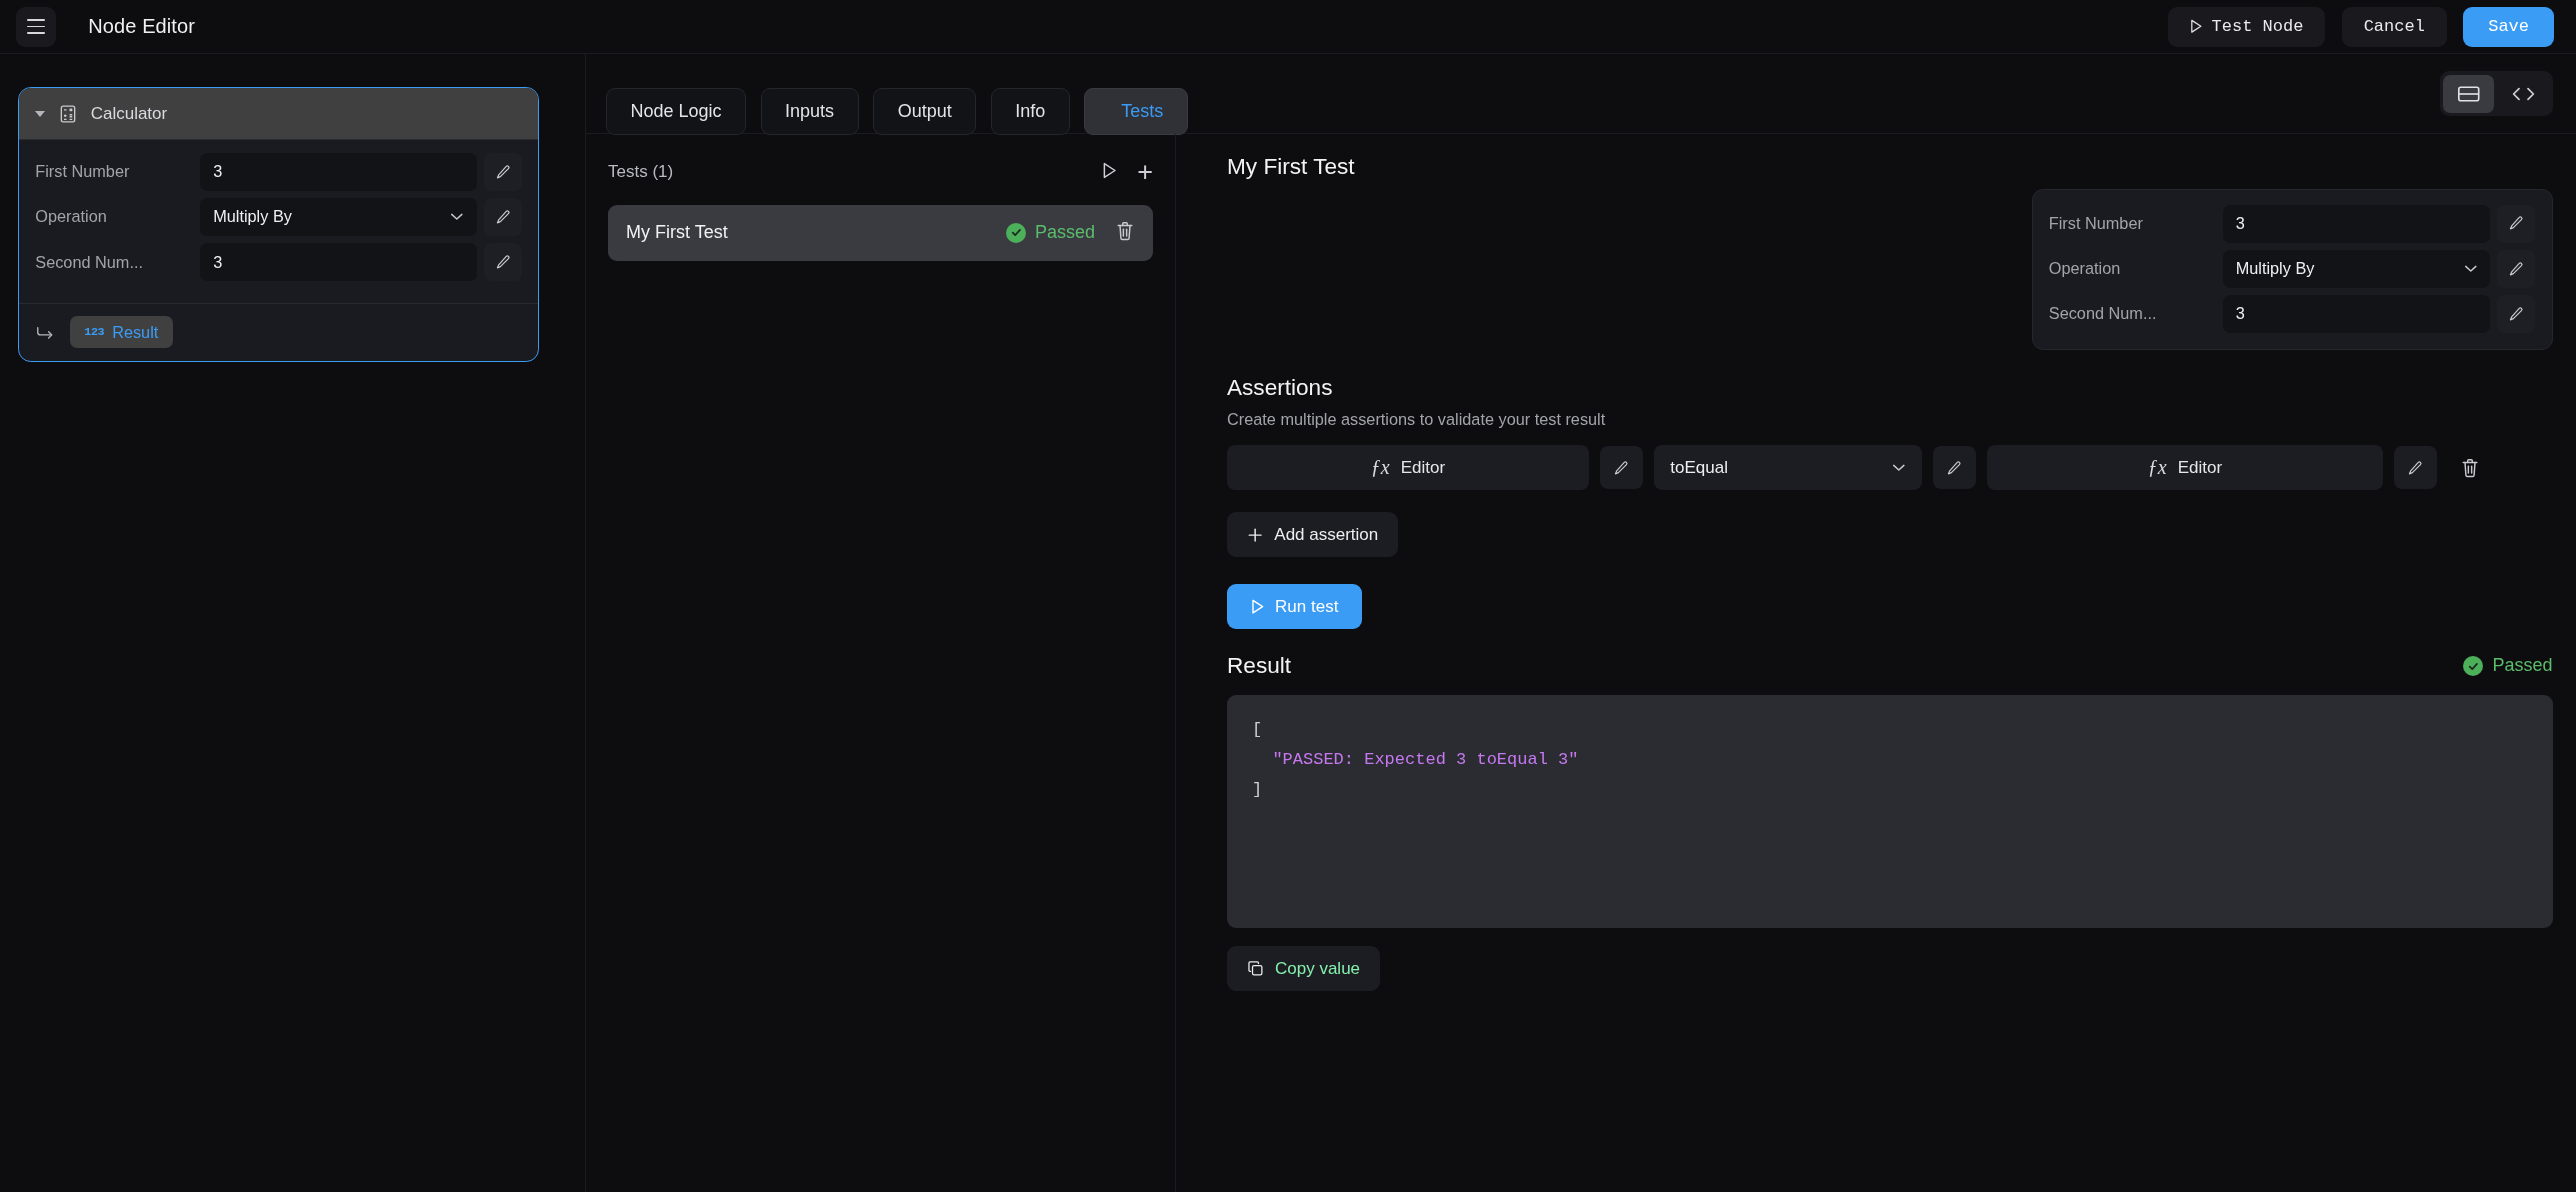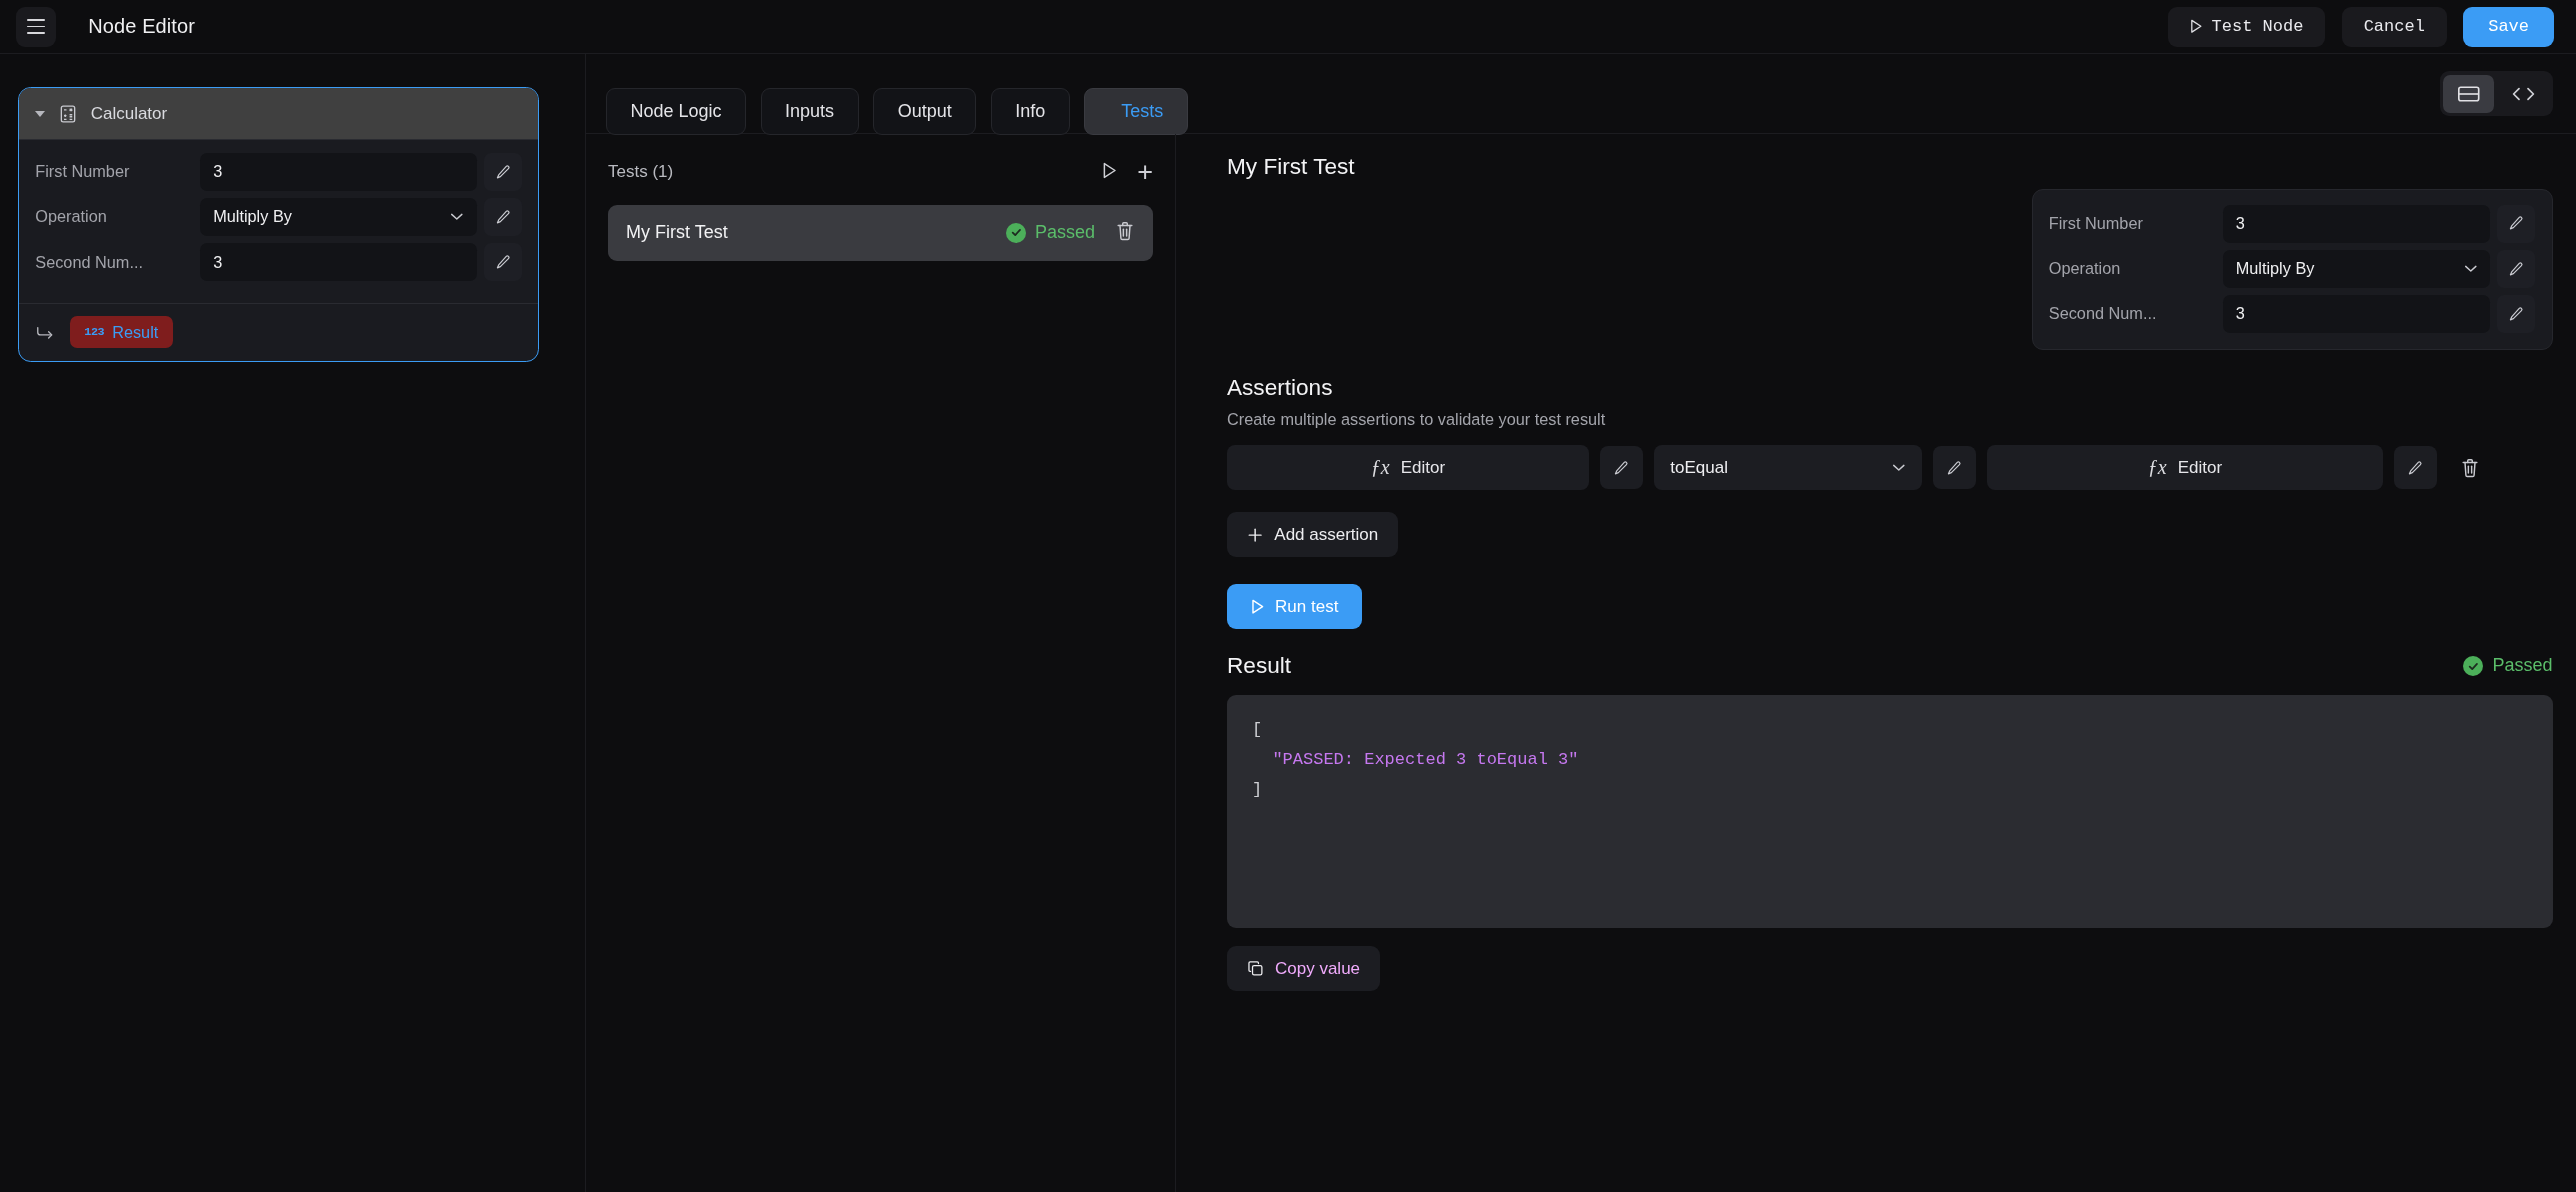--- a/index.html
+++ b/index.html
@@ -98,21 +98,21 @@
     width: 38px; height: 38px; border-radius: 7.2px;
     background: #1e1f25; border: none; cursor: pointer;
     display: flex; align-items: center; justify-content: center;
   }
   .node-footer {
     border-top: 0.9px solid #2a2b31;
     padding: 12.7px 16.3px;
     display: flex; align-items: center; gap: 14.5px;
   }
   .out-pill {
-    background: #7f1d1d; border-radius: 7.2px;
+    background: #404040; border-radius: 7.2px;
     padding: 6.3px 14.5px;
     display: inline-flex; align-items: center; gap: 8.1px;
     color: #3b9cf5; font-size: 16.3px; cursor: pointer;
   }
   .num123 { font-size: 11.8px; font-weight: 700; font-family: "Liberation Mono", monospace; letter-spacing: -0.5px;}
 
   
   .main { flex: 1; display: flex; flex-direction: column; min-width: 0; }
 
   .tabbar {
@@ -225,21 +225,21 @@
     font-size: 17px;
     line-height: 1.75;
     color: #cfd0d4;
     overflow: hidden;
     white-space: pre;
   }
   .str { color: #c678f0; }
   .copy-btn {
     margin-top: 18px; height: 45px; padding: 0 20px;
     background: #1c1d22; border-radius: 9px; border: none;
-    color: #f0abfc; font-size: 17px; font-family: inherit; cursor: pointer;
+    color: #86efac; font-size: 17px; font-family: inherit; cursor: pointer;
     display: inline-flex; align-items: center; gap: 11px;
   }
 </style>
 </head>
 <body>
 
 <div class="topbar">
   <div class="hamburger">
     <i></i>
       <i></i>

